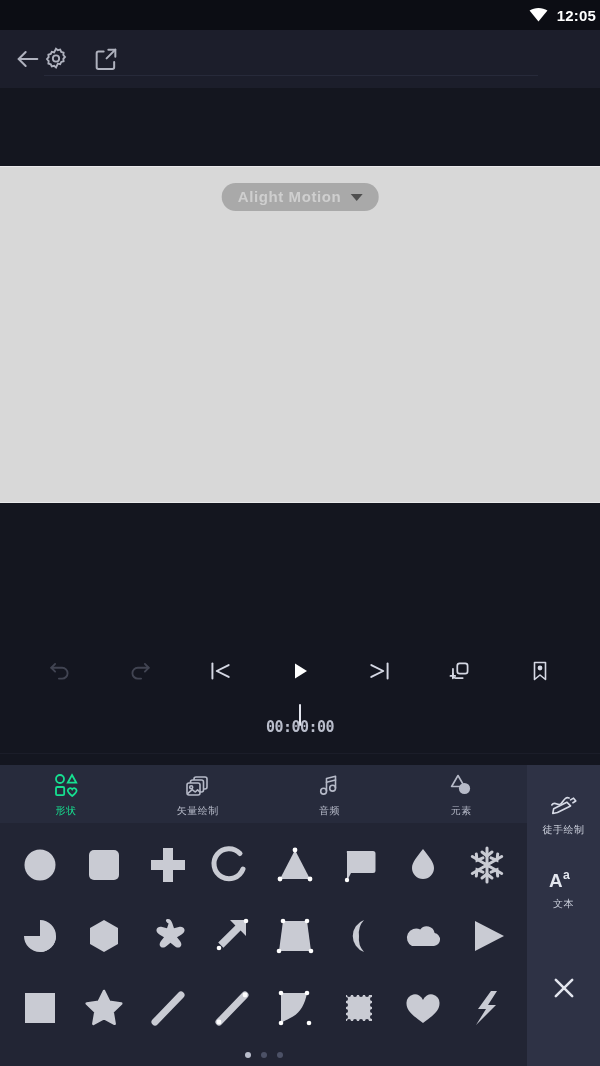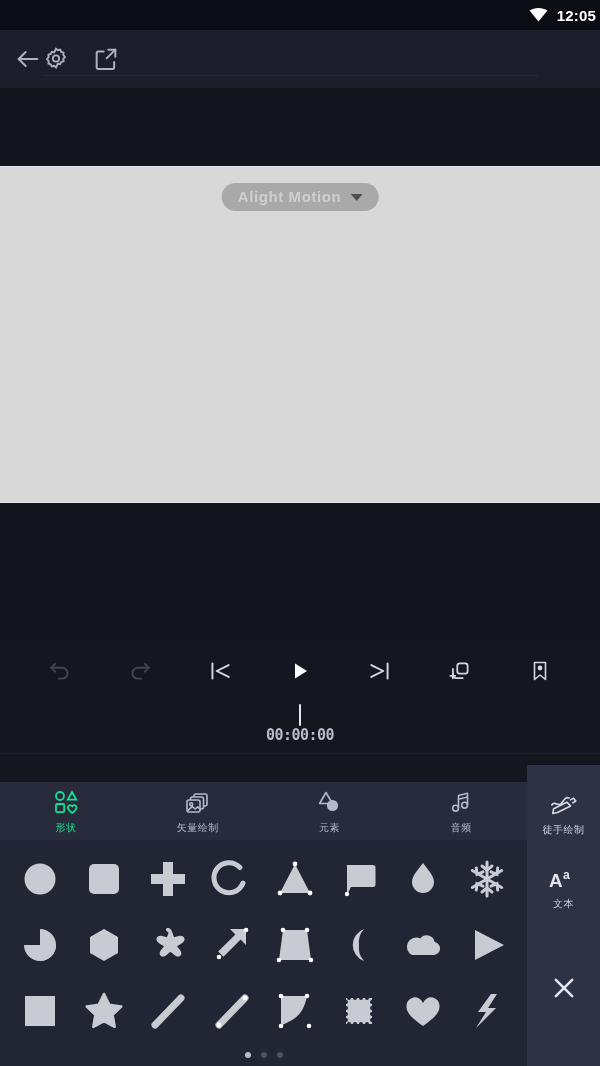--- a/index.html
+++ b/index.html
@@ -70,29 +70,29 @@
   .tbtn.dim { opacity:.38; }
 
   .timeline {
     height:52px; position:relative;
   }
   .playhead {
     position:absolute; left:50%; transform:translateX(-50%); top:2px;
     width:2px; height:22px; background:#e3e5ee; border-radius:1px;
   }
   .timecode {
-    position:absolute; left:50%; transform:translateX(-50%); top:24px;
+    position:absolute; left:50%; transform:translateX(-50%); top:16px;
     color:#b9bdcb; font-size:15px; font-weight:bold;
     font-family:"DejaVu Sans Mono", monospace; letter-spacing:-.5px;
   }
   .timeline-divider { position:absolute; left:0; right:0; bottom:0; height:1px; background:#1b1d29; }
 
   
   .panel { position:absolute; left:0; bottom:0; width:600px; height:301px; display:flex; }
-  .panel-main { width:527px; background:#272b3c; display:flex; flex-direction:column;margin-top:17px; }
+  .panel-main { width:527px; background:#272b3c; display:flex; flex-direction:column; }
   .panel-side { width:73px; background:#2e3245; display:flex; flex-direction:column;
                 align-items:center; padding-top:12px; }
 
   .tabs { height:58px; display:flex; align-items:center; }
   .tab { flex:1 1 0; display:flex; flex-direction:column; align-items:center; gap:4px; }
   .tab-label { font-size:10px; color:#b6bac8; letter-spacing:.5px; }
   .tab.active .tab-label { color:#16e191; }
 
   .shape-grid {
     flex:1 1 auto; background:#222534;
@@ -235,37 +235,37 @@
               <rect x="7.5" y="10" width="13" height="12" rx="2" fill="#272b3c"></rect>
               <rect x="4" y="13" width="13" height="12" rx="2" fill="#272b3c"></rect>
               <circle cx="8.2" cy="17.2" r="1.5"></circle>
               <path d="M4.6 23.6l4.6-4 3 2.4 2.4-2.2 2.4 2.4"></path>
             </svg>
           </span>
           <span class="tab-label">矢量绘制</span>
         </div>
         <div class="tab">
           <span>
-            <svg width="30" height="30" viewBox="0 0 30 30" fill="none" stroke="#b6bac8" stroke-width="1.6" stroke-linejoin="round">
-              <path d="M12 5.5l6.4 11H5.6Z"></path>
-              <circle cx="18.5" cy="18.5" r="5.6" fill="#b6bac8" stroke="none"></circle>
-            </svg>
-          </span>
-          <span class="tab-label">元素</span>
-        </div>
-        <div class="tab">
-          <span>
             <svg width="30" height="30" viewBox="0 0 30 30" fill="none" stroke="#b6bac8" stroke-width="1.6" stroke-linecap="round" stroke-linejoin="round">
               <path d="M12.5 21V8.5l9-2.2V18"></path>
               <path d="M12.5 12.2l9-2.2"></path>
               <circle cx="9.6" cy="21.2" r="2.9"></circle>
               <circle cx="18.6" cy="18.2" r="2.9"></circle>
             </svg>
           </span>
           <span class="tab-label">音频</span>
+        </div>
+        <div class="tab">
+          <span>
+            <svg width="30" height="30" viewBox="0 0 30 30" fill="none" stroke="#b6bac8" stroke-width="1.6" stroke-linejoin="round">
+              <path d="M12 5.5l6.4 11H5.6Z"></path>
+              <circle cx="18.5" cy="18.5" r="5.6" fill="#b6bac8" stroke="none"></circle>
+            </svg>
+          </span>
+          <span class="tab-label">元素</span>
         </div>
       </div>
 
       <div class="shape-grid">
 
         <div class="shape-cell">
           <svg width="44" height="44" viewBox="0 0 44 44">
               <circle cx="22" cy="22" r="15.5" fill="#c9cbd3"></circle>
             </svg>
         </div>

